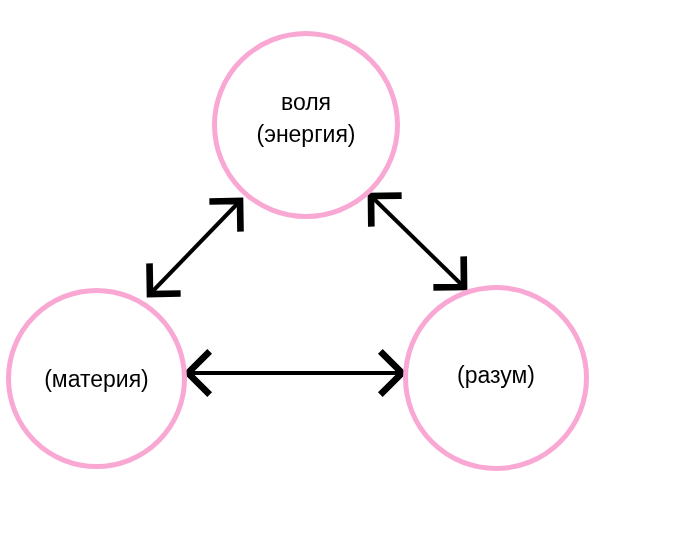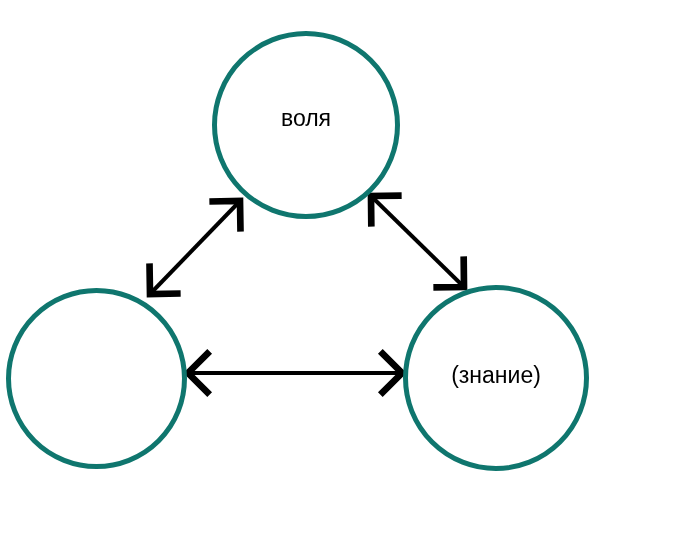--- a/index.html
+++ b/index.html
@@ -17,21 +17,21 @@
   }
   .edges {
     position: absolute;
     left: 0;
     top: 0;
     width: 700px;
     height: 553px;
   }
   .node {
     position: absolute;
-    border: 5px solid #0f766e;
+    border: 5px solid #f9a8d4;
     border-radius: 50%;
     background: #ffffff;
     display: flex;
     flex-direction: column;
     align-items: center;
     justify-content: center;
     text-align: center;
     color: #000000;
     font-size: 23px;
     line-height: 32px;
@@ -75,22 +75,24 @@
 
     <line x1="150" y1="294" x2="240" y2="201" stroke="#000000" stroke-width="4" marker-start="url(#open-arrowhead)" marker-end="url(#open-arrowhead)"></line>
 
     <line x1="371" y1="196" x2="464" y2="287" stroke="#000000" stroke-width="4" marker-start="url(#open-arrowhead)" marker-end="url(#open-arrowhead)"></line>
 
     <line x1="188" y1="373" x2="402" y2="373" stroke="#000000" stroke-width="4" marker-start="url(#open-arrowhead)" marker-end="url(#open-arrowhead)"></line>
   </svg>
 
   <div class="node node-will">
     <span class="node-line">воля</span>
+    <span class="node-line">(энергия)</span>
   </div>
 
   <div class="node node-body">
+    <span class="node-line">(материя)</span>
   </div>
 
   <div class="node node-mind">
-    <span class="node-line">(знание)</span>
+    <span class="node-line">(разум)</span>
   </div>
 
 </div>
 
 </body></html>

